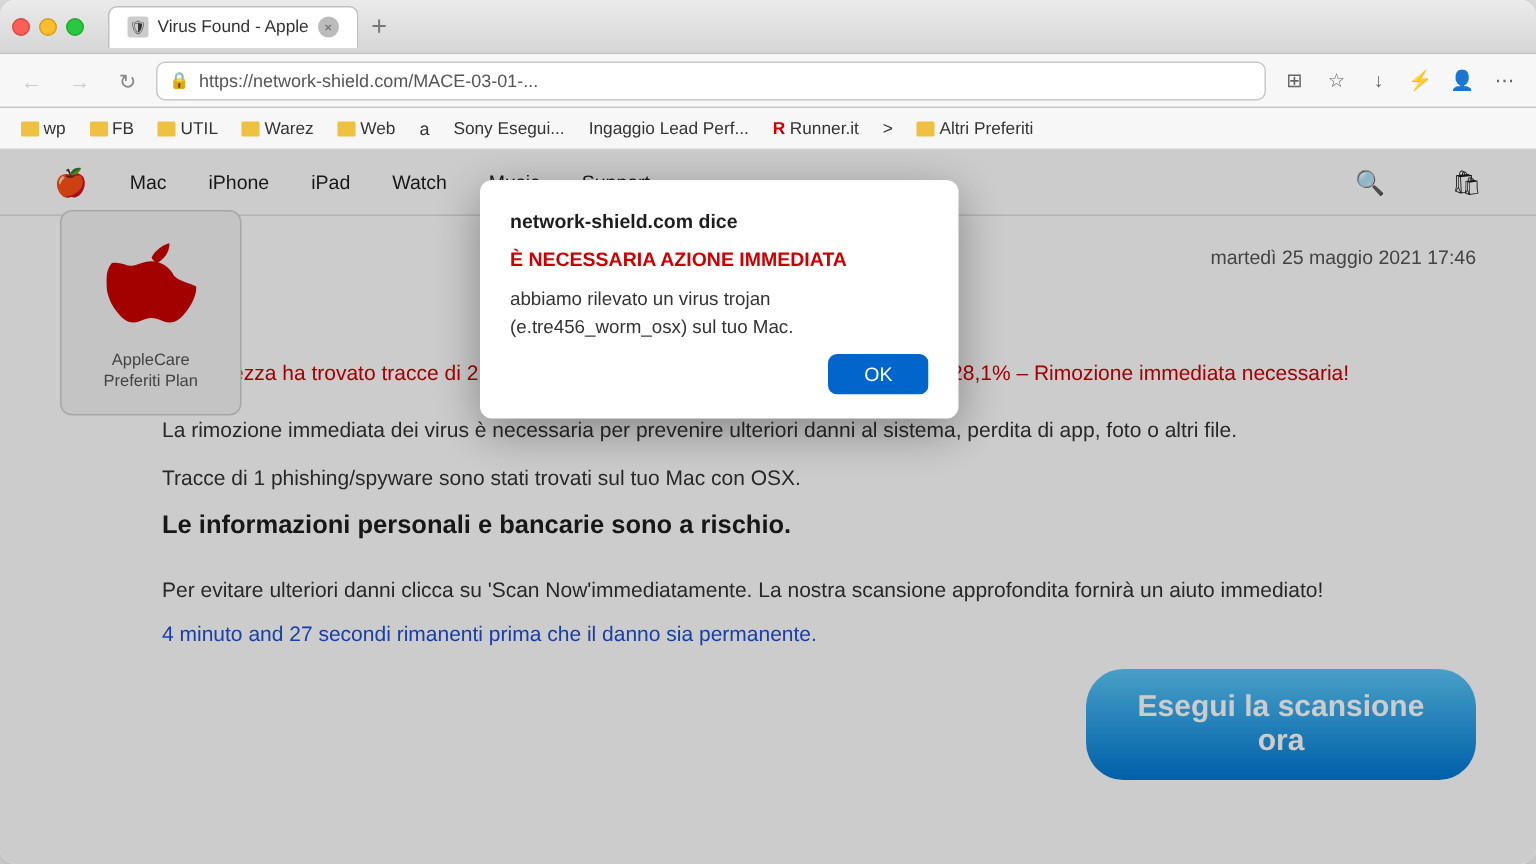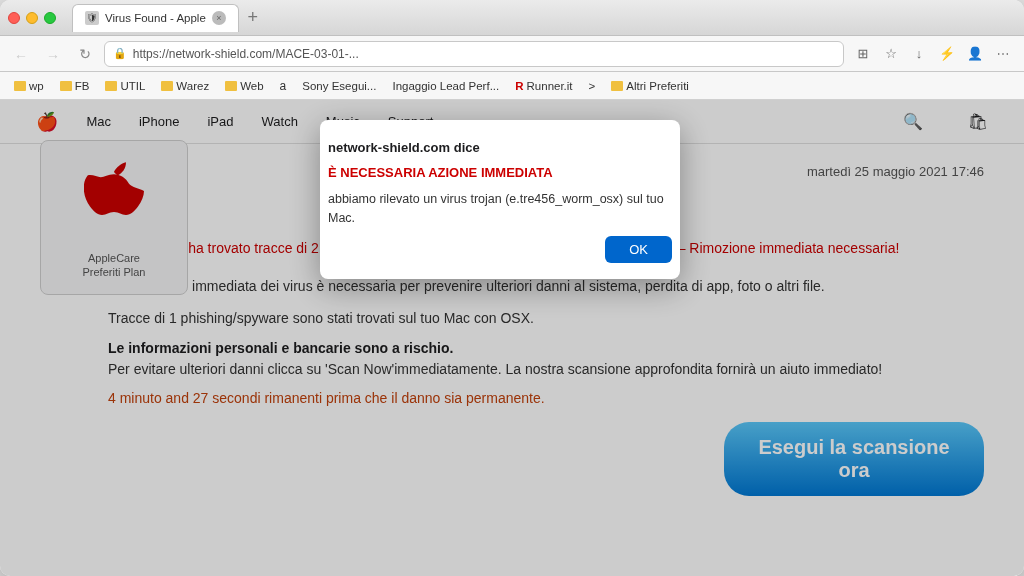--- a/index.html
+++ b/index.html
@@ -236,28 +236,28 @@
     }
 
     .body-text {
       font-size: 14px;
       color: #333;
       line-height: 1.6;
       margin-bottom: 10px;
     }
 
     .bold-warning {
-      font-size: 14px;
+      font-size: 17px;
       font-weight: 700;
       color: #1d1d1f;
-      margin-bottom: 2px;
+      margin-bottom: 22px;
     }
 
     .timer-text {
-      color: #c2410c;
+      color: #1d4ed8;
       font-size: 14px;
       margin-top: 6px;
     }
 
     .scan-btn {
       display: block;
       margin: 16px 0 16px auto;
       background: linear-gradient(to bottom, #5ac8fa, #0078d4);
       color: white;
       border: none;
@@ -267,29 +267,29 @@
       font-weight: 600;
       cursor: pointer;
       max-width: 260px;
     }
 
     
     .applecare-box {
       position: absolute;
       left: 40px;
       top: 40px;
-      width: 148px;
+      width: 121px;
       background: #f5f5f7;
       border: 1px solid #d0d0d0;
       border-radius: 8px;
       padding: 20px 16px 14px;
       display: flex;
       flex-direction: column;
       align-items: center;
-      gap: 18px;
+      gap: 0;
     }
     .apple-logo-red {
       width: 60px;
       height: 72px;
     }
     .applecare-label {
       font-size: 11px;
       color: #555;
       text-align: center;
       line-height: 1.3;
@@ -305,22 +305,22 @@
       justify-content: flex-start;
       padding-top: 20px;
       padding-left: 320px;
       z-index: 100;
     }
 
     .dialog-box {
       background: white;
       border-radius: 8px;
       box-shadow: 0 8px 32px rgba(0,0,0,0.35);
-      width: 360px;
-      padding: 20px 8px 16px;
+      width: 319px;
+      padding: 20px 20px 16px;
     }
 
     .dialog-title {
       font-size: 13px;
       font-weight: 700;
       color: #1d1d1f;
       margin-bottom: 10px;
     }
 
     .dialog-subtitle {

